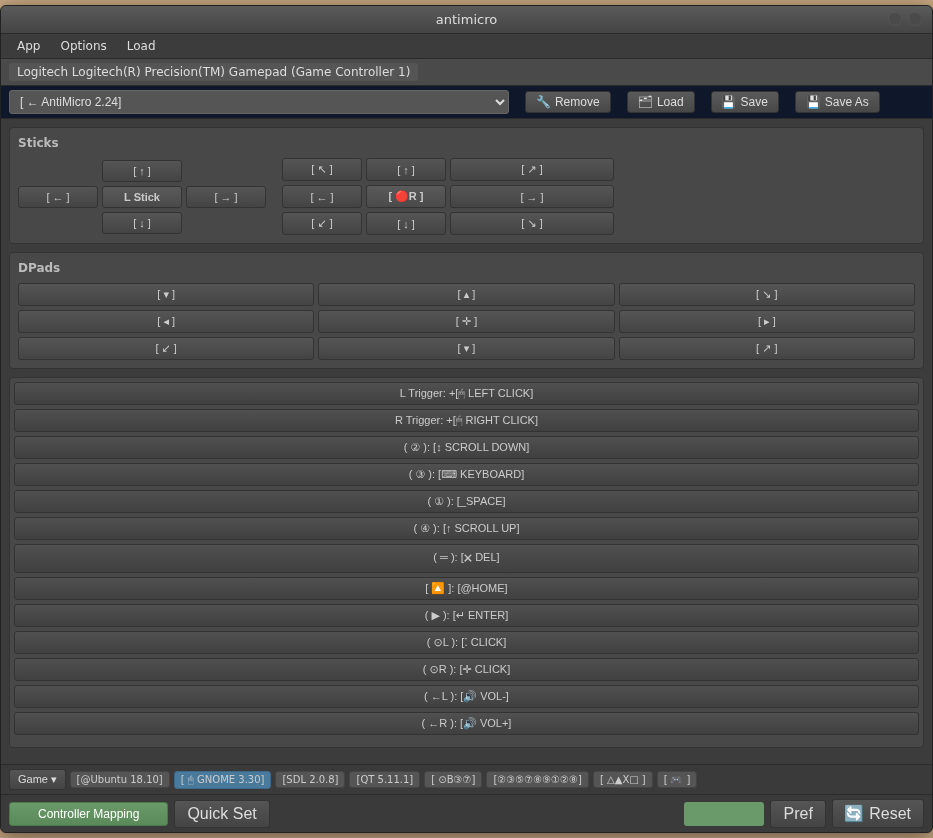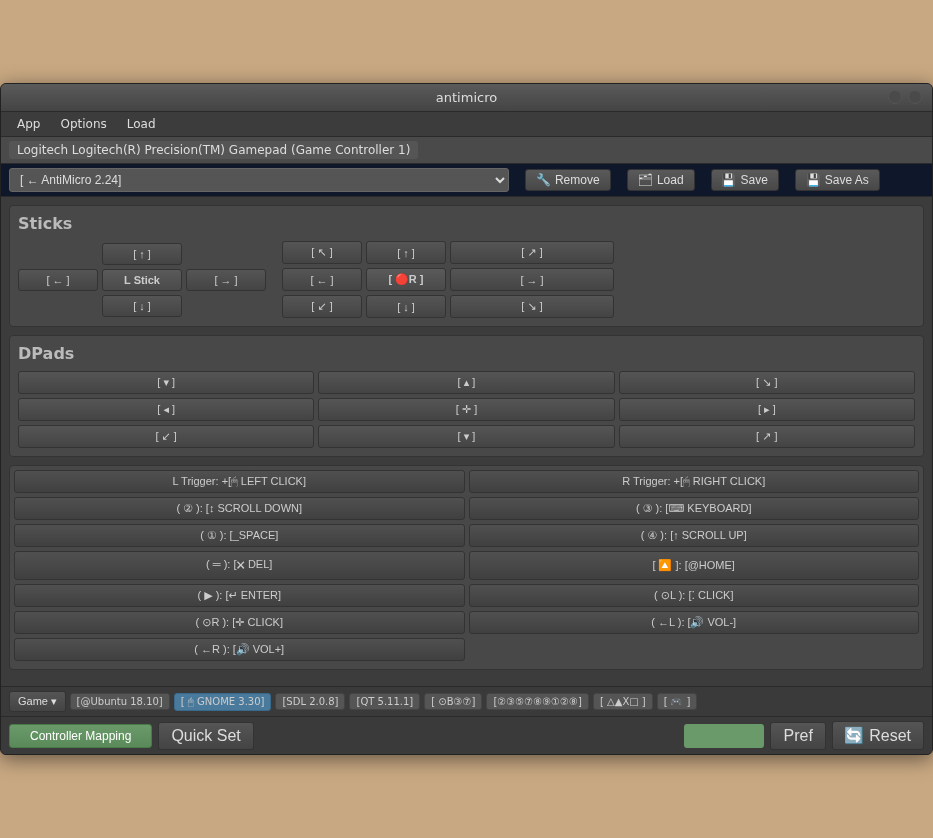--- a/index.html
+++ b/index.html
@@ -112,21 +112,21 @@
     }
     .section {
       background: #484848;
       border: 1px solid #333;
       border-radius: 4px;
       margin-bottom: 8px;
       padding: 8px;
     }
     .section-title {
       color: #bbb;
-      font-size: 16px;
+      font-size: 12px;
       margin-bottom: 8px;
       font-weight: bold;
     }
     .stick-btn {
       background: linear-gradient(to bottom, #555, #444);
       border: 1px solid #333;
       color: #ccc;
       padding: 4px 8px;
       border-radius: 3px;
       cursor: pointer;
@@ -141,21 +141,21 @@
     }
     .buttons-section {
       background: #484848;
       border: 1px solid #333;
       border-radius: 4px;
       margin-bottom: 8px;
       padding: 4px;
     }
     .buttons-row {
       display: grid;
-      grid-template-columns: 1fr 1fr;
+      grid-template-columns: 1fr;
       gap: 4px;
       margin-bottom: 4px;
     }
     .btn-mapping {
       background: linear-gradient(to bottom, #505050, #404040);
       border: 1px solid #333;
       color: #ccc;
       padding: 4px 8px;
       border-radius: 3px;
       cursor: pointer;
@@ -209,21 +209,21 @@
       padding: 4px 12px;
       border-radius: 3px;
       cursor: pointer;
       font-size: 16px;
     }
     .footer-spacer { flex: 1; }
     .controller-map-active {
       background: linear-gradient(to bottom, #6a9a6a, #5a8a5a);
       border: 1px solid #4a7a4a;
       color: #fff;
-      padding: 4px 20px;
+      padding: 4px 28px;
       border-radius: 3px;
       cursor: pointer;
       font-size: 12px;
     }
     .left-stick-layout {
       display: flex;
       flex-direction: column;
       align-items: center;
       gap: 4px;
     }

